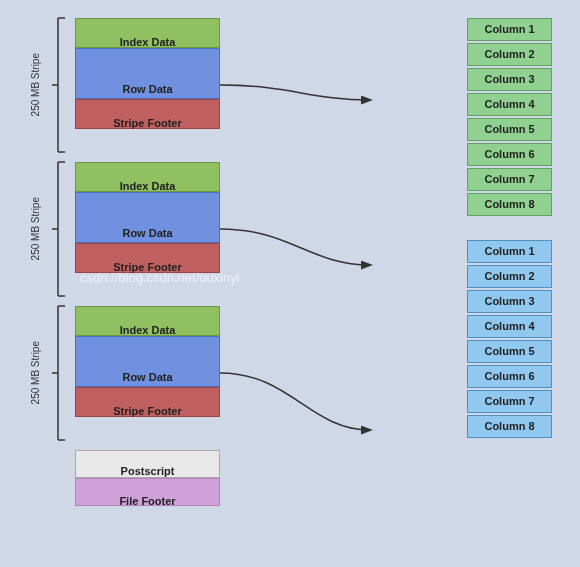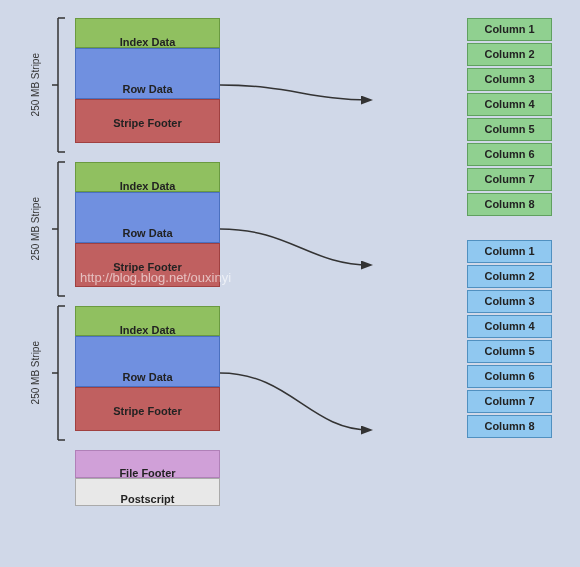--- a/index.html
+++ b/index.html
@@ -40,21 +40,21 @@
 
     .block-row {
       background: #7090e0;
       height: 51px;
       line-height: 55px;
       border-color: #4a70c0;
     }
 
     .block-footer {
       background: #c06060;
-      height: 44px;
+      height: 30px;
       line-height: 20px;
       border-color: #a04040;
     }
 
     .block-file-footer {
       background: #d0a0d8;
       height: 28px;
       line-height: 18px;
       border-color: #b080b8;
     }
@@ -180,25 +180,25 @@
     </div>
     <div class="block block-row">
       <span>Row Data</span>
     </div>
     <div class="block block-footer">
       <span>Stripe Footer</span>
     </div>
   </div>
 
   <div style="position:absolute; left:65px; top:450px;">
+    <div class="block block-postscript">
+      <span>Postscript</span>
+    </div>
     <div class="block block-file-footer">
       <span>File Footer</span>
-    </div>
-    <div class="block block-postscript">
-      <span>Postscript</span>
     </div>
   </div>
 
   <div style="position:absolute; right:28px; top:18px;">
     <div class="col-block"><span>Column 1</span></div>
     <div class="col-block"><span>Column 2</span></div>
     <div class="col-block"><span>Column 3</span></div>
     <div class="col-block"><span>Column 4</span></div>
     <div class="col-block"><span>Column 5</span></div>
     <div class="col-block"><span>Column 6</span></div>
@@ -210,15 +210,15 @@
     <div class="col-block col-block-blue"><span>Column 1</span></div>
     <div class="col-block col-block-blue"><span>Column 2</span></div>
     <div class="col-block col-block-blue"><span>Column 3</span></div>
     <div class="col-block col-block-blue"><span>Column 4</span></div>
     <div class="col-block col-block-blue"><span>Column 5</span></div>
     <div class="col-block col-block-blue"><span>Column 6</span></div>
     <div class="col-block col-block-blue"><span>Column 7</span></div>
     <div class="col-block col-block-blue"><span>Column 8</span></div>
   </div>
 
-  <div class="watermark">http://blog.blog.net/ouxinyi</div>
+  <div class="watermark">csdn://blog.csdn.net/ouxinyi</div>
 
 </div>
 
 </body></html>

